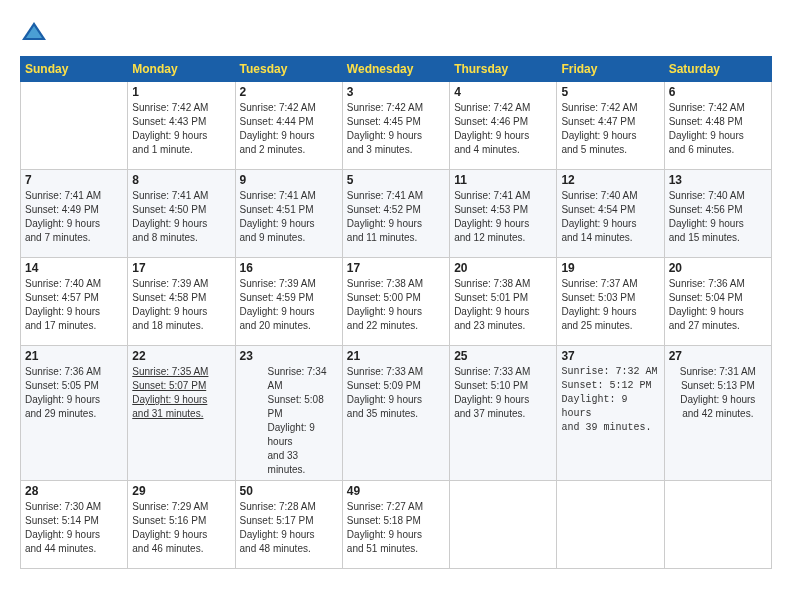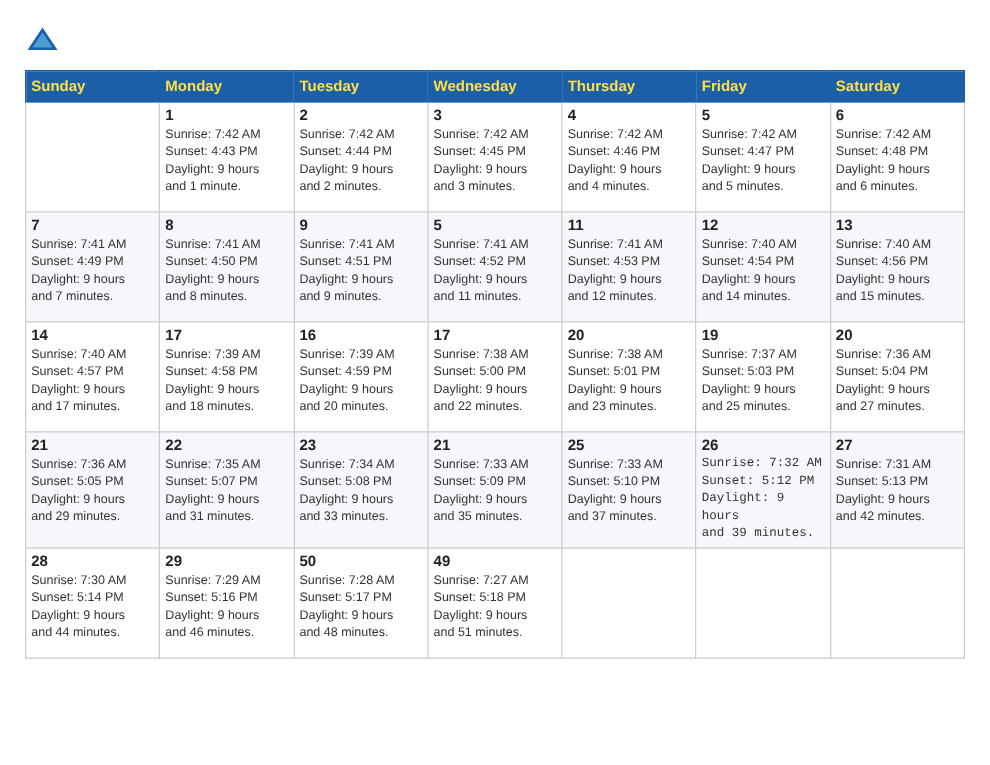--- a/index.html
+++ b/index.html
@@ -284,56 +284,56 @@
         <tr>
           <td>
             <div class="day-number">21</div>
             <div class="day-info" style="white-space: pre-line;">Sunrise: 7:36 AM
 Sunset: 5:05 PM
 Daylight: 9 hours
 and 29 minutes.</div>
           </td>
           <td>
             <div class="day-number">22</div>
-            <div class="day-info" style="white-space: pre-line;">Sunrise: 7:35 AM
+            <div class="day-info" style="white-space: pre-line; text-decoration: underline;">Sunrise: 7:35 AM
 Sunset: 5:07 PM
 Daylight: 9 hours
 and 31 minutes.</div>
           </td>
           <td>
             <div class="day-number">23</div>
-            <div class="day-info" style="white-space: pre-line;">Sunrise: 7:34 AM
+            <div class="day-info" style="white-space: pre-line; margin-left: 28px;">Sunrise: 7:34 AM
 Sunset: 5:08 PM
 Daylight: 9 hours
 and 33 minutes.</div>
           </td>
           <td>
             <div class="day-number">21</div>
             <div class="day-info" style="white-space: pre-line;">Sunrise: 7:33 AM
 Sunset: 5:09 PM
 Daylight: 9 hours
 and 35 minutes.</div>
           </td>
           <td>
             <div class="day-number">25</div>
             <div class="day-info" style="white-space: pre-line;">Sunrise: 7:33 AM
 Sunset: 5:10 PM
 Daylight: 9 hours
 and 37 minutes.</div>
           </td>
           <td>
-            <div class="day-number">26</div>
+            <div class="day-number">37</div>
             <div class="day-info" style="white-space: pre-line; font-family: Liberation Mono, monospace;">Sunrise: 7:32 AM
 Sunset: 5:12 PM
 Daylight: 9 hours
 and 39 minutes.</div>
           </td>
           <td>
             <div class="day-number">27</div>
-            <div class="day-info" style="white-space: pre-line;">Sunrise: 7:31 AM
+            <div class="day-info" style="white-space: pre-line; text-align: center;">Sunrise: 7:31 AM
 Sunset: 5:13 PM
 Daylight: 9 hours
 and 42 minutes.</div>
           </td>
         </tr>
         <tr>
           <td>
             <div class="day-number">28</div>
             <div class="day-info" style="white-space: pre-line;">Sunrise: 7:30 AM
 Sunset: 5:14 PM

